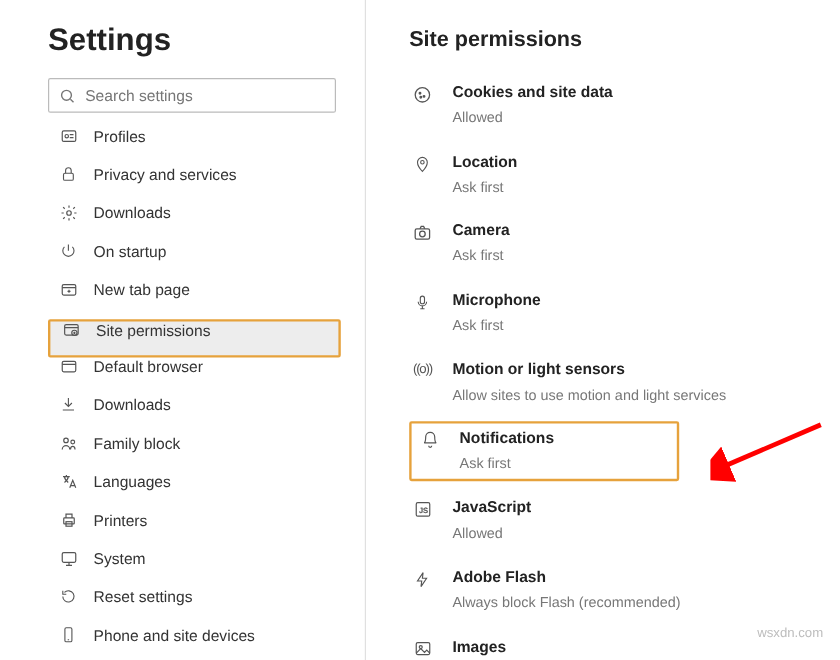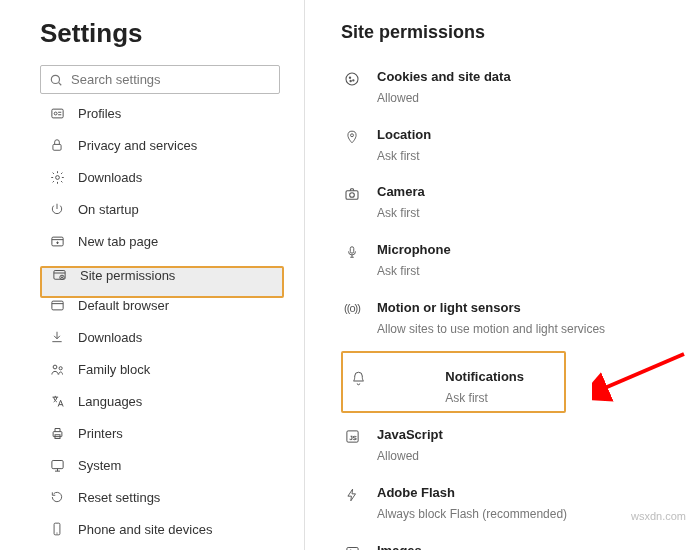--- a/index.html
+++ b/index.html
@@ -89,27 +89,26 @@
     margin-right: 14px;
     padding-top: 2px;
     color: #555;
   }
   .perm-text { display: flex; flex-direction: column; }
   .perm-title { font-size: 13px; font-weight: 600; color: #222; line-height: 1.3; }
   .perm-sub { font-size: 12px; color: #777; line-height: 1.4; margin-top: 4px; }
   .perm-item.callout {
     border: 2px solid #e6a23c;
     border-radius: 2px;
-    padding: 16px 40px 4px 4px;
+    padding: 4px 40px 4px 4px;
     width: 225px;
-    justify-content: space-between;
   }
   .watermark {
     position: absolute;
-    bottom: 28px;
+    bottom: 16px;
     right: 14px;
     font-size: 11px;
     color: #bdbdbd;
   }
   .arrow {
     position: absolute;
     top: 350px;
     left: 592px;
     pointer-events: none;
   }

